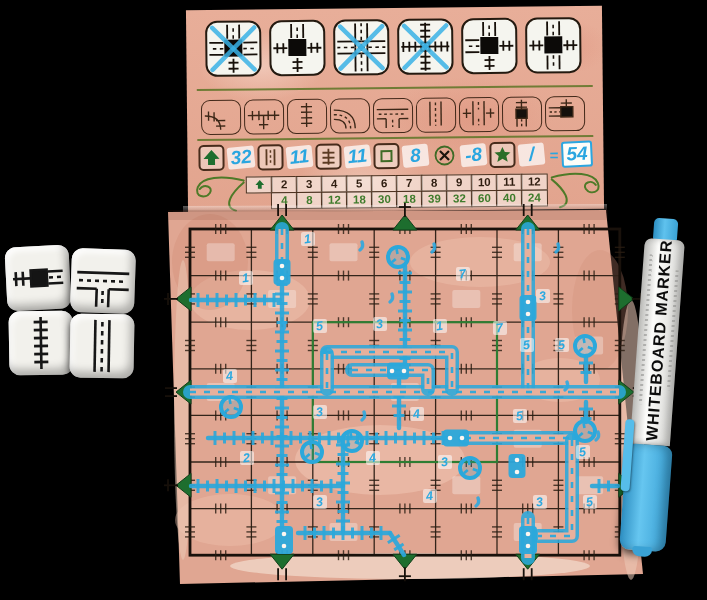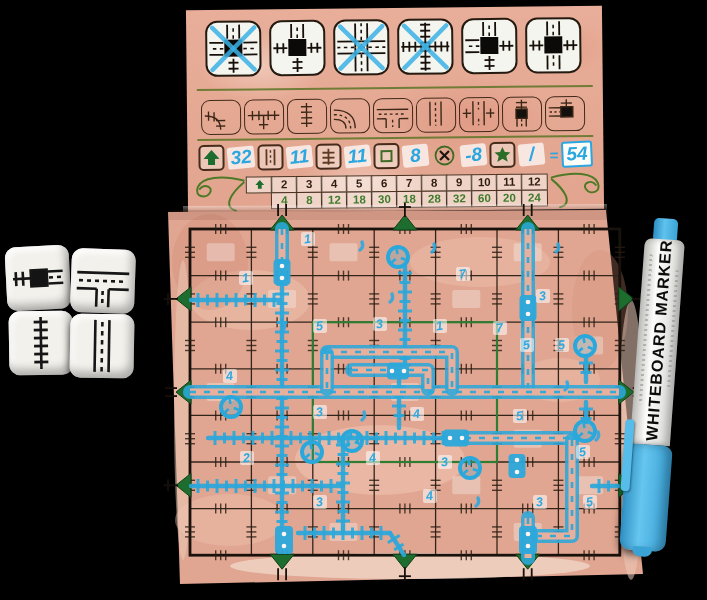--- a/index.html
+++ b/index.html
@@ -381,24 +381,24 @@
         <div class="cell hdr">10</div>
         <div class="cell hdr">11</div>
         <div class="cell hdr">12</div>
         <div class="cell blank"></div>
         <div class="cell pts">4</div>
         <div class="cell pts">8</div>
         <div class="cell pts">12</div>
         <div class="cell pts">18</div>
         <div class="cell pts">30</div>
         <div class="cell pts">18</div>
-        <div class="cell pts">28</div>
+        <div class="cell pts">39</div>
         <div class="cell pts">32</div>
         <div class="cell pts">60</div>
-        <div class="cell pts">20</div>
+        <div class="cell pts">40</div>
         <div class="cell pts">24</div>
       </div>
   </div>
 
   <div style="position:absolute;left:183px;top:205px;width:424px;height:8px;transform:rotate(-0.3deg);
               background:linear-gradient(rgba(255,255,255,.35),rgba(60,20,10,.25));"></div>
 
   <div id="grid-holder" style="position:absolute;left:0;top:0;">
       <svg width="707" height="600" viewBox="0 0 707 600">
         <g>

